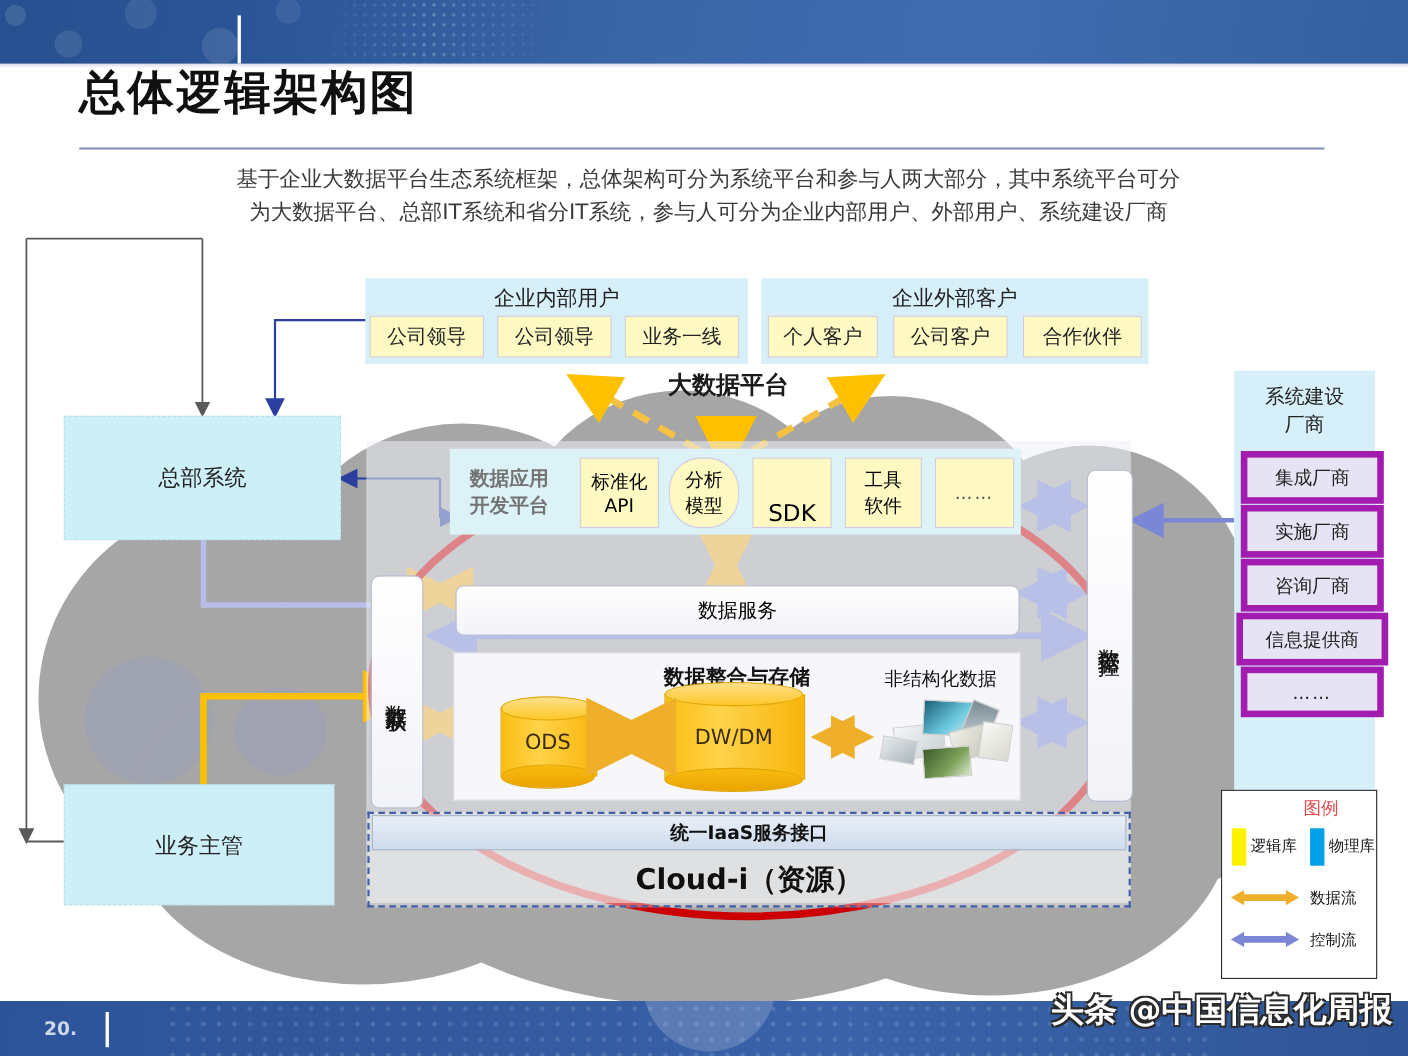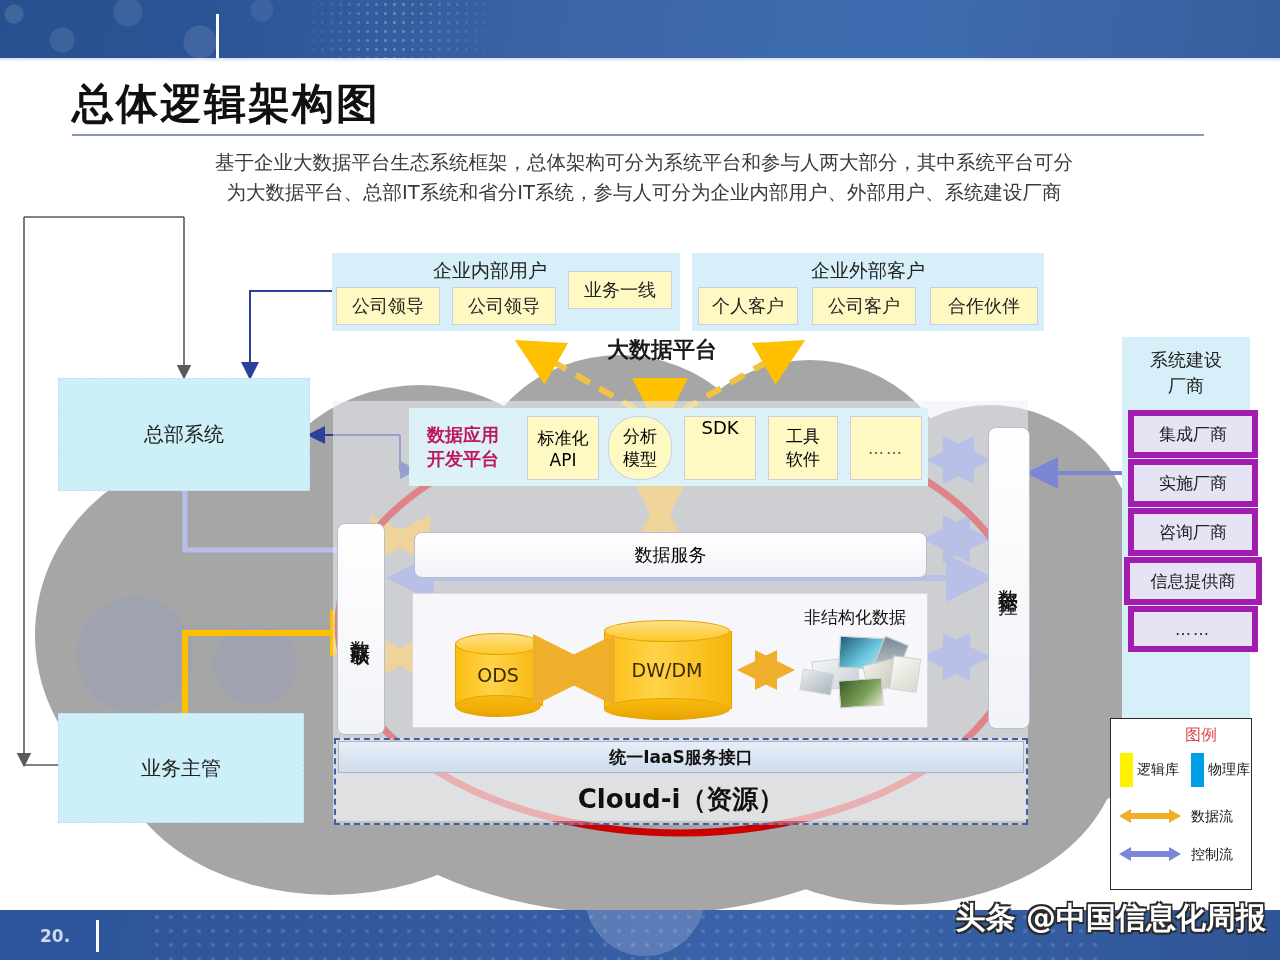--- a/index.html
+++ b/index.html
@@ -29,21 +29,21 @@
     background-size:9px 9px;
     -webkit-mask-image:linear-gradient(100deg,rgba(0,0,0,0) 0%,rgba(0,0,0,1) 45%,rgba(0,0,0,0) 100%);
             mask-image:linear-gradient(100deg,rgba(0,0,0,0) 0%,rgba(0,0,0,1) 45%,rgba(0,0,0,0) 100%);
   }
   .banner .vline{position:absolute;left:216px;top:14px;width:3px;height:44px;background:#ffffff;}
   .banner-shade{position:absolute;left:0;top:58px;width:1280px;height:4px;
     background:linear-gradient(#d9dee8,#ffffff);}
 
   
   .title{
-    position:absolute;left:72px;top:76px;
+    position:absolute;left:72px;top:56px;
     font-family:Liberation Serif, serif;
     font-size:42px;font-weight:bold;color:#101010;letter-spacing:2px;
   }
   .title-rule{position:absolute;left:72px;top:134px;width:1132px;height:2px;background:#8795b8;}
   .subtitle{
     position:absolute;left:80px;top:148px;width:1128px;
     text-align:center;font-size:19.5px;line-height:30px;color:#3a3a3a;
     font-family:"DejaVu Sans","Liberation Sans",sans-serif;
   }
 
@@ -225,24 +225,24 @@
     </g>
 
     <ellipse cx="680" cy="420" rx="342" ry="208" fill="none" stroke="#cc0000" stroke-width="7"></ellipse>
   </svg>
 
   <div class="boxlayer">
 
     <div class="bx" style="left:592px;top:130px;width:140px;height:30px;font-size:22px;font-weight:bold;color:#1a1a1a;">大数据平台</div>
 
     <div class="grp" style="position:absolute;left:332px;top:48px;width:348px;height:78px;"></div>
-    <div class="bx" style="left:316px;top:50px;width:348px;height:32px;font-size:19px;">企业内部用户</div>
+    <div class="bx" style="left:332px;top:50px;width:348px;height:32px;font-size:19px;">企业内部用户</div>
     <div class="bx lav" style="left:336px;top:82px;width:104px;height:38px;font-size:18px;">公司领导</div>
     <div class="bx lav" style="left:452px;top:82px;width:104px;height:38px;font-size:18px;">公司领导</div>
-    <div class="bx lav" style="left:568px;top:66px;width:104px;height:38px;font-size:18px;">业务一线</div>
+    <div class="bx lav" style="left:568px;top:82px;width:104px;height:38px;font-size:18px;">业务一线</div>
 
     <div class="grp" style="position:absolute;left:692px;top:48px;width:352px;height:78px;"></div>
     <div class="bx" style="left:692px;top:50px;width:352px;height:32px;font-size:19px;">企业外部客户</div>
     <div class="bx lav" style="left:698px;top:82px;width:100px;height:38px;font-size:18px;">个人客户</div>
     <div class="bx lav" style="left:812px;top:82px;width:104px;height:38px;font-size:18px;">公司客户</div>
     <div class="bx lav" style="left:930px;top:82px;width:108px;height:38px;font-size:18px;">合作伙伴</div>
 
     <div class="bx cyan" style="left:58px;top:173px;width:252px;height:113px;font-size:20px;">总部系统</div>
     <div class="bx cyan" style="left:58px;top:508px;width:246px;height:110px;font-size:20px;">业务主管</div>
 
@@ -252,39 +252,39 @@
     <div class="vendor-item" style="left:1128px;top:205px;width:118px;height:36px;">集成厂商</div>
     <div class="vendor-item" style="left:1128px;top:254px;width:118px;height:36px;">实施厂商</div>
     <div class="vendor-item" style="left:1128px;top:303px;width:118px;height:36px;">咨询厂商</div>
     <div class="vendor-item" style="left:1124px;top:352px;width:126px;height:36px;">信息提供商</div>
     <div class="vendor-item" style="left:1128px;top:401px;width:118px;height:34px;font-size:16px;letter-spacing:2px;">……</div>
 
     <div style="position:absolute;left:333px;top:196px;width:695px;height:420px;background:rgba(236,240,248,0.55);"></div>
 
     <div style="position:absolute;left:409px;top:203px;width:519px;height:78px;background:#ddf2f7;"></div>
     <div style="position:absolute;left:414px;top:212px;width:98px;height:60px;display:flex;flex-direction:column;
-                align-items:center;justify-content:center;font-size:18px;font-weight:bold;color:#be185d;
+                align-items:center;justify-content:center;font-size:18px;font-weight:bold;color:#737373;
                 font-family:'DejaVu Sans','Liberation Sans',sans-serif;">
       <span>数据应用</span>
       <span>开发平台</span>
     </div>
     <div class="lav" style="position:absolute;left:527px;top:211px;width:70px;height:62px;display:flex;
                 flex-direction:column;align-items:center;justify-content:center;font-size:17px;
                 font-family:'DejaVu Sans','Liberation Sans',sans-serif;">
       <span>标准化</span>
       <span>API</span>
     </div>
     <div class="lav" style="position:absolute;left:608px;top:211px;width:62px;height:62px;display:flex;
                 flex-direction:column;align-items:center;justify-content:center;font-size:17px;
                 font-family:'DejaVu Sans','Liberation Sans',sans-serif;border-radius:29px;">
       <span>分析</span>
       <span>模型</span>
     </div>
     <div class="lav" style="position:absolute;left:684px;top:211px;width:70px;height:62px;display:flex;
-                align-items:flex-start;justify-content:center;font-size:18px;
+                align-items:flex-end;justify-content:center;font-size:21px;
                 font-family:'DejaVu Sans','Liberation Sans',sans-serif;">
       <span>SDK</span>
     </div>
     <div class="lav" style="position:absolute;left:768px;top:211px;width:68px;height:62px;display:flex;
                 flex-direction:column;align-items:center;justify-content:center;font-size:17px;
                 font-family:'DejaVu Sans','Liberation Sans',sans-serif;">
       <span>工具</span>
       <span>软件</span>
     </div>
     <div class="lav" style="position:absolute;left:850px;top:211px;width:70px;height:62px;display:flex;
@@ -301,20 +301,21 @@
     <div class="white-r" style="position:absolute;left:988px;top:222px;width:40px;height:300px;
                 display:flex;align-items:center;justify-content:center;">
       <span class="vtext" style="font-size:20px;color:#111;font-family:'DejaVu Sans','Liberation Sans',sans-serif;">数据管控</span>
     </div>
 
     <div class="white-r" style="position:absolute;left:414px;top:327px;width:511px;height:44px;
                 display:flex;align-items:center;justify-content:center;font-size:18px;
                 font-family:'DejaVu Sans','Liberation Sans',sans-serif;">数据服务</div>
 
     <div class="panel-w" style="position:absolute;left:412px;top:388px;width:514px;height:133px;"></div>
+    <div class="bx" style="left:560px;top:398px;width:220px;height:26px;font-size:19px;font-weight:bold;color:#111;">数据整合与存储</div>
     <div class="bx" style="left:780px;top:400px;width:150px;height:24px;font-size:17px;color:#111;">非结构化数据</div>
 
     <div class="cyl" style="left:455px;top:428px;width:86px;height:84px;">
       <div class="body"></div>
       <div class="bot"></div>
       <div class="top"></div>
       <div class="lbl">ODS</div>
     </div>
     <div class="cyl" style="left:604px;top:415px;width:126px;height:100px;">
       <div class="body"></div>

